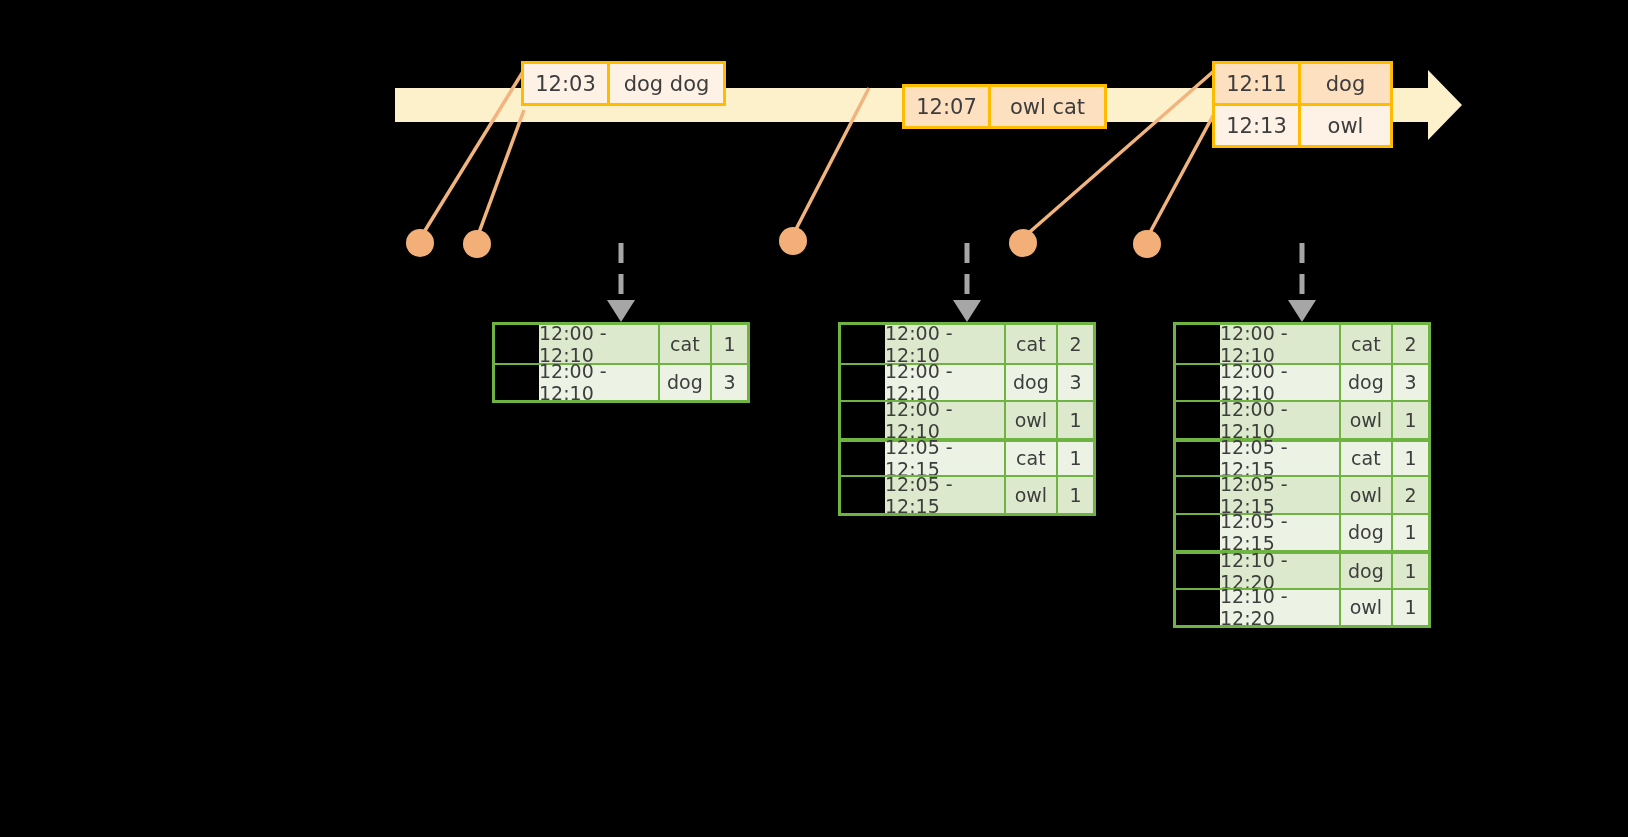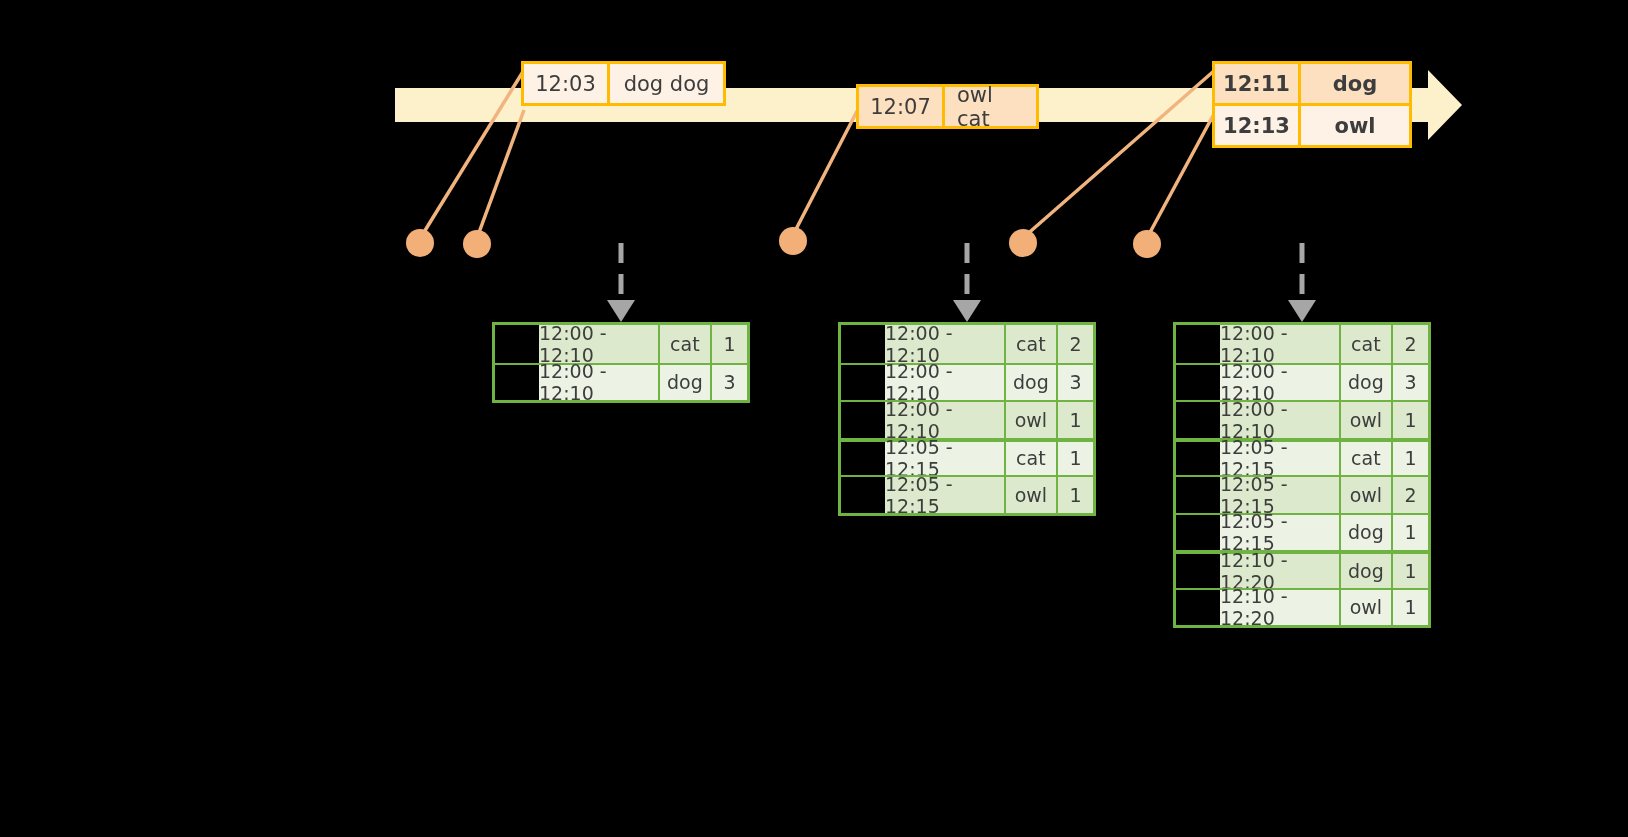--- a/index.html
+++ b/index.html
@@ -150,28 +150,28 @@
     </g>
   </svg>
 
   <div class="event-box" style="left:521px; top:61px; width:205px;">
     <div class="event-row shade-b">
       <div class="ev-time">12:03</div>
       <div class="ev-words">dog dog</div>
     </div>
   </div>
 
-  <div class="event-box" style="left:856px; top:84px; width:183px;">
+  <div class="event-box" style="left:902px; top:84px; width:205px;">
     <div class="event-row shade-a">
       <div class="ev-time">12:07</div>
       <div class="ev-words">owl cat</div>
     </div>
   </div>
 
-  <div class="event-box" style="left:1212px; top:61px; width:200px;font-weight:bold;">
+  <div class="event-box" style="left:1212px; top:61px; width:181px;">
     <div class="event-row shade-a">
       <div class="ev-time">12:11</div>
       <div class="ev-words">dog</div>
     </div>
     <div class="event-row shade-b">
       <div class="ev-time">12:13</div>
       <div class="ev-words">owl</div>
     </div>
   </div>
 

